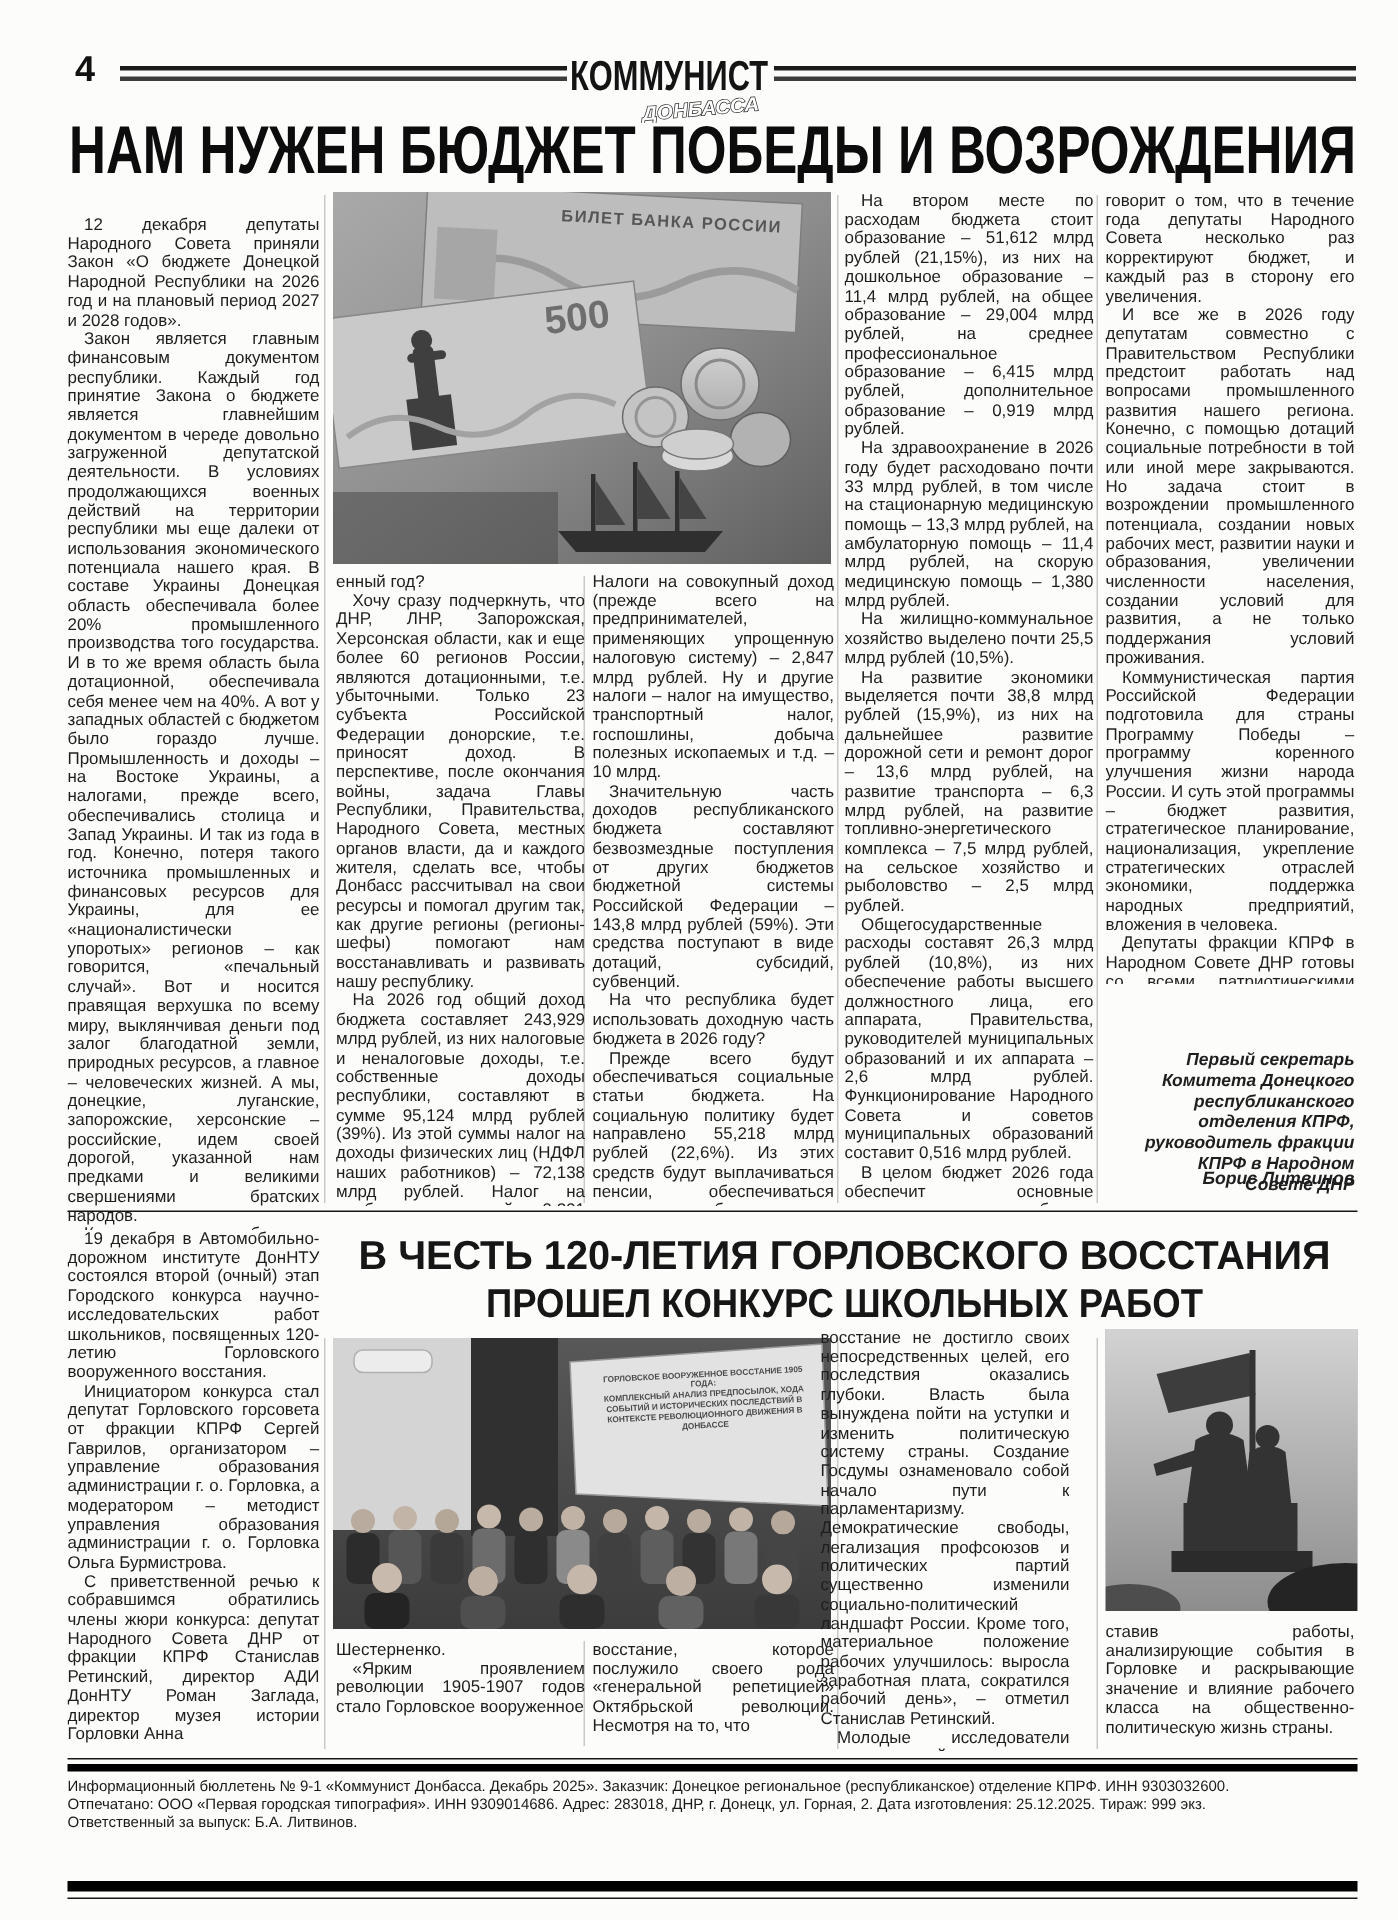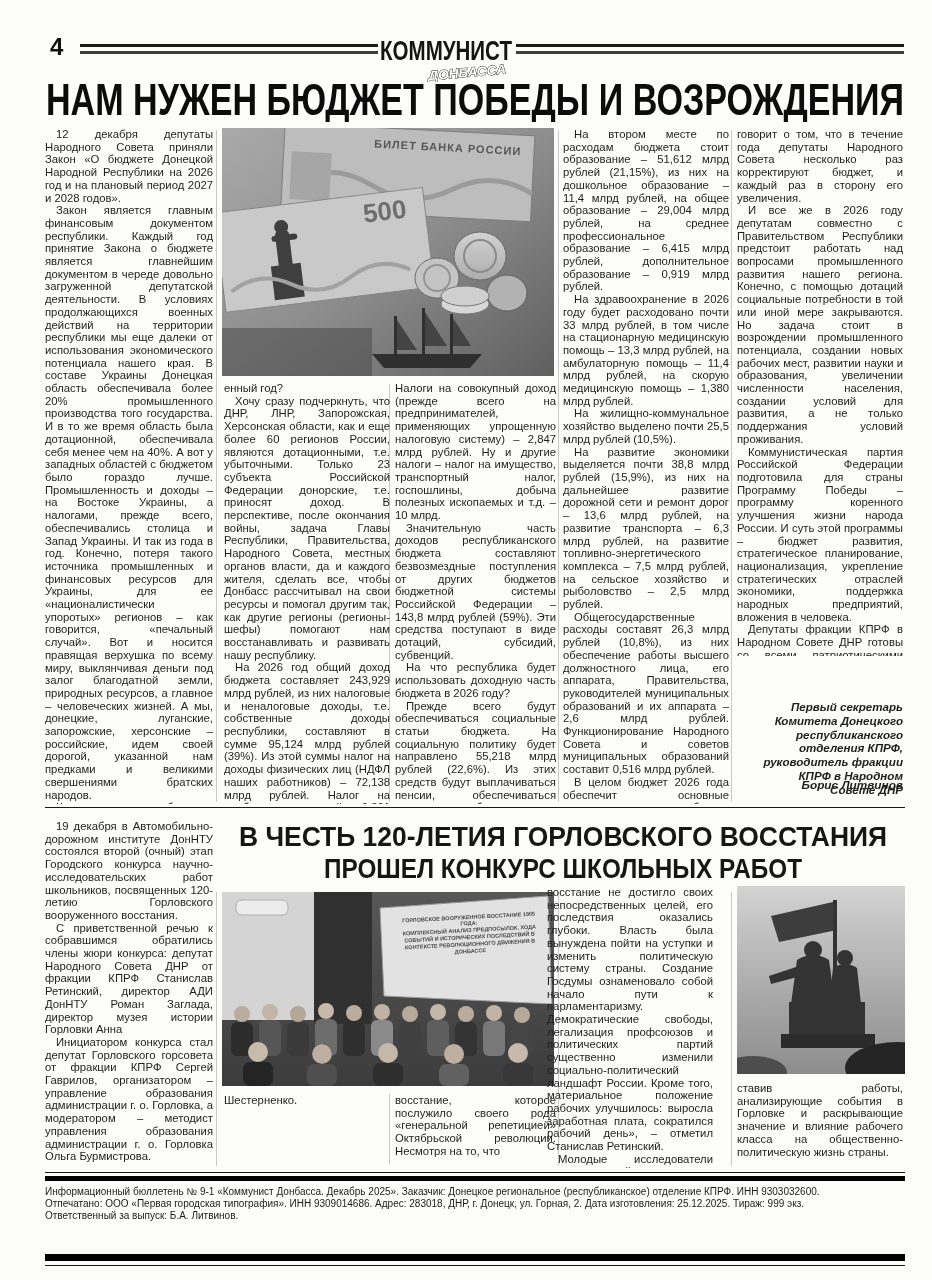--- a/index.html
+++ b/index.html
@@ -41,21 +41,21 @@
 
   <svg class="abs" style="left:45px;top:76px;" width="860" height="46" viewBox="0 0 860 46">
     <text x="1" y="39" font-size="45" font-weight="bold" fill="#0c0c0c" textLength="858" lengthAdjust="spacingAndGlyphs">НАМ НУЖЕН БЮДЖЕТ ПОБЕДЫ И ВОЗРОЖДЕНИЯ</text>
   </svg>
 
   <div class="vrule" style="left:216px;top:130px;height:672px;"></div>
   <div class="vrule" style="left:389px;top:384px;height:418px;"></div>
   <div class="vrule" style="left:558px;top:130px;height:672px;"></div>
   <div class="vrule" style="left:731px;top:130px;height:672px;"></div>
 
-  <div class="col" style="left:45px;top:128px;width:168px;height:676px;">
+  <div class="col" style="left:45px;top:144px;width:168px;height:676px;">
       <p>12 декабря депутаты Народного Совета приняли Закон «О бюджете Донецкой Народной Республики на 2026 год и на плановый период 2027 и 2028 годов».</p>
       <p>Закон является главным финансовым документом республики. Каждый год принятие Закона о бюджете является главнейшим документом в череде довольно загруженной депутатской деятельности. В условиях продолжающихся военных действий на территории республики мы еще далеки от использования экономического потенциала нашего края. В составе Украины Донецкая область обеспечивала более 20% промышленного производства того государства. И в то же время область была дотационной, обеспечивала себя менее чем на 40%. А вот у западных областей с бюджетом было гораздо лучше. Промышленность и доходы – на Востоке Украины, а налогами, прежде всего, обеспечивались столица и Запад Украины. И так из года в год. Конечно, потеря такого источника промышленных и финансовых ресурсов для Украины, для ее «националистически упоротых» регионов – как говорится, «печальный случай». Вот и носится правящая верхушка по всему миру, выклянчивая деньги под залог благодатной земли, природных ресурсов, а главное – человеческих жизней. А мы, донецкие, луганские, запорожские, херсонские – российские, идем своей дорогой, указанной нам предками и великими свершениями братских народов.</p>
       <p>Каковы параметры бюджета ДНР на 2026, пока еще во-</p>
     </div>
 
   <div class="photo" style="left:222px;top:128px;width:332px;height:248px;">
     <svg width="332" height="248" viewBox="0 0 332 248">
       <defs>
         <linearGradient id="pg1" x1="0" y1="0" x2="1" y2="1">
           <stop offset="0" stop-color="#a9a9a9"></stop>
@@ -146,22 +146,22 @@
       <p>руководитель фракции</p>
       <p>КПРФ в Народном</p>
       <p>Совете ДНР</p>
     </div>
   <div class="author" style="left:737px;top:778px;width:166px;">Борис Литвинов</div>
 
   <div class="sep" style="left:45px;top:807px;width:860px;"></div>
 
   <div class="col" style="left:45px;top:820px;width:168px;height:348px;">
       <p>19 декабря в Автомобильно-дорожном институте ДонНТУ состоялся второй (очный) этап Городского конкурса научно-исследовательских работ школьников, посвященных 120-летию Горловского вооруженного восстания.</p>
+      <p>Инициатором конкурса стал депутат Горловского горсовета от фракции КПРФ Сергей Гаврилов, организатором – управление образования администрации г. о. Горловка, а модератором – методист управления образования администрации г. о. Горловка Ольга Бурмистрова.</p>
       <p>С приветственной речью к собравшимся обратились члены жюри конкурса: депутат Народного Совета ДНР от фракции КПРФ Станислав Ретинский, директор АДИ ДонНТУ Роман Заглада, директор музея истории Горловки Анна</p>
-      <p>Инициатором конкурса стал депутат Горловского горсовета от фракции КПРФ Сергей Гаврилов, организатором – управление образования администрации г. о. Горловка, а модератором – методист управления образования администрации г. о. Горловка Ольга Бурмистрова.</p>
     </div>
 
   <svg class="abs" style="left:222px;top:820px;" width="683" height="66" viewBox="0 0 683 66">
     <text x="341" y="26" text-anchor="middle" font-size="27" font-weight="bold" fill="#161616" textLength="648" lengthAdjust="spacingAndGlyphs">В ЧЕСТЬ 120-ЛЕТИЯ ГОРЛОВСКОГО ВОССТАНИЯ</text>
     <text x="341" y="58" text-anchor="middle" font-size="27" font-weight="bold" fill="#161616" textLength="478" lengthAdjust="spacingAndGlyphs">ПРОШЕЛ КОНКУРС ШКОЛЬНЫХ РАБОТ</text>
   </svg>
 
   <div class="vrule" style="left:216px;top:892px;height:274px;"></div>
   <div class="vrule" style="left:389px;top:1094px;height:70px;"></div>
   <div class="vrule" style="left:558px;top:892px;height:274px;"></div>
@@ -256,20 +256,21 @@
         <p>ГОРЛОВСКОЕ ВООРУЖЕННОЕ ВОССТАНИЕ 1905 ГОДА:</p>
         <p>КОМПЛЕКСНЫЙ АНАЛИЗ ПРЕДПОСЫЛОК, ХОДА</p>
         <p>СОБЫТИЙ И ИСТОРИЧЕСКИХ ПОСЛЕДСТВИЙ В</p>
         <p>КОНТЕКСТЕ РЕВОЛЮЦИОННОГО ДВИЖЕНИЯ В</p>
         <p>ДОНБАССЕ</p>
       </div>
   </div>
 
   <div class="col cont" style="left:224px;top:1094px;width:166px;height:68px;">
       <p>Шестерненко.</p>
+      <p>«Ярким проявлением революции 1905-1907 годов стало Горловское вооруженное</p>
     </div>
   <div class="col cont" style="left:395px;top:1094px;width:161px;height:68px;">
       <p>восстание, которое послужило своего рода «генеральной репетицией» Октябрьской революции. Несмотря на то, что</p>
     </div>
   <div class="col cont" style="left:547px;top:886px;width:166px;height:282px;">
       <p>восстание не достигло своих непосредственных целей, его последствия оказались глубоки. Власть была вынуждена пойти на уступки и изменить политическую систему страны. Создание Госдумы ознаменовало собой начало пути к парламентаризму. Демократические свободы, легализация профсоюзов и политических партий существенно изменили социально-политический ландшафт России. Кроме того, материальное положение рабочих улучшилось: выросла заработная плата, сократился рабочий день», – отметил Станислав Ретинский.</p>
       <p>Молодые исследователи внесли свой вклад в понимание отечественной истории, пред-</p>
     </div>
 
   <div class="photo" style="left:737px;top:886px;width:168px;height:188px;">

